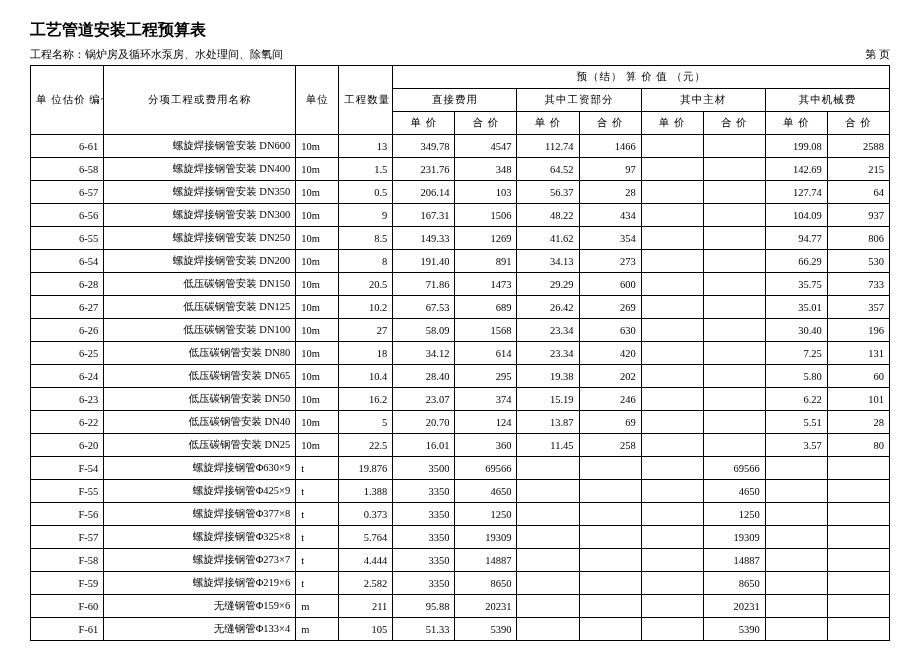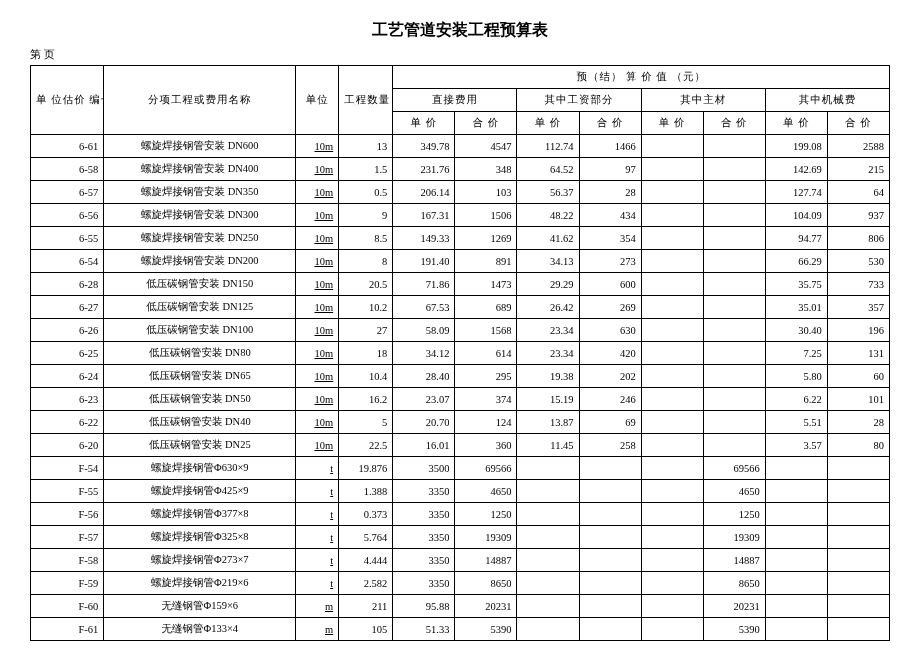--- a/index.html
+++ b/index.html
@@ -4,21 +4,21 @@
   <style>
     body {
       font-family: "SimSun", "宋体", serif;
       font-size: 11px;
       margin: 0;
       padding: 20px 30px;
       background: #fff;
       color: #000;
     }
     .title {
-      text-align: center;
+      text-align: left;
       font-size: 16px;
       font-weight: bold;
       margin-bottom: 6px;
     }
     .header-line {
       display: flex;
       justify-content: space-between;
       font-size: 11px;
       margin-bottom: 3px;
     }
@@ -33,35 +33,36 @@
       font-weight: normal;
       font-size: 10.5px;
       white-space: nowrap;
       overflow: hidden;
     }
     th {
       letter-spacing: 1px;
       margin-top: 47px;
     }
     td.code { text-align: right; }
-    td.name { text-align: center; }
-    td.unit { text-align: right; text-decoration: underline; }
+    td.name { text-align: right; }
+    td.unit { text-align: left; }
     td.num  { text-align: right; }
     .col-code  { width: 65px; }
     .col-name  { width: 170px; }
     .col-unit  { width: 38px; }
     .col-qty   { width: 48px; }
     .col-pr    { width: 55px; }
     .col-sum   { width: 55px; }
   </style>
 </head>
 <body>
 
 <div class="title">工艺管道安装工程预算表</div>
 <div class="header-line">
+  <span>工程名称：锅炉房及循环水泵房、水处理间、除氧间</span>
   <span>第  页</span>
 </div>
 
 <table>
   <colgroup>
     <col class="col-code">
       <col class="col-name">
       <col class="col-unit">
       <col class="col-qty">
     <col class="col-pr">

